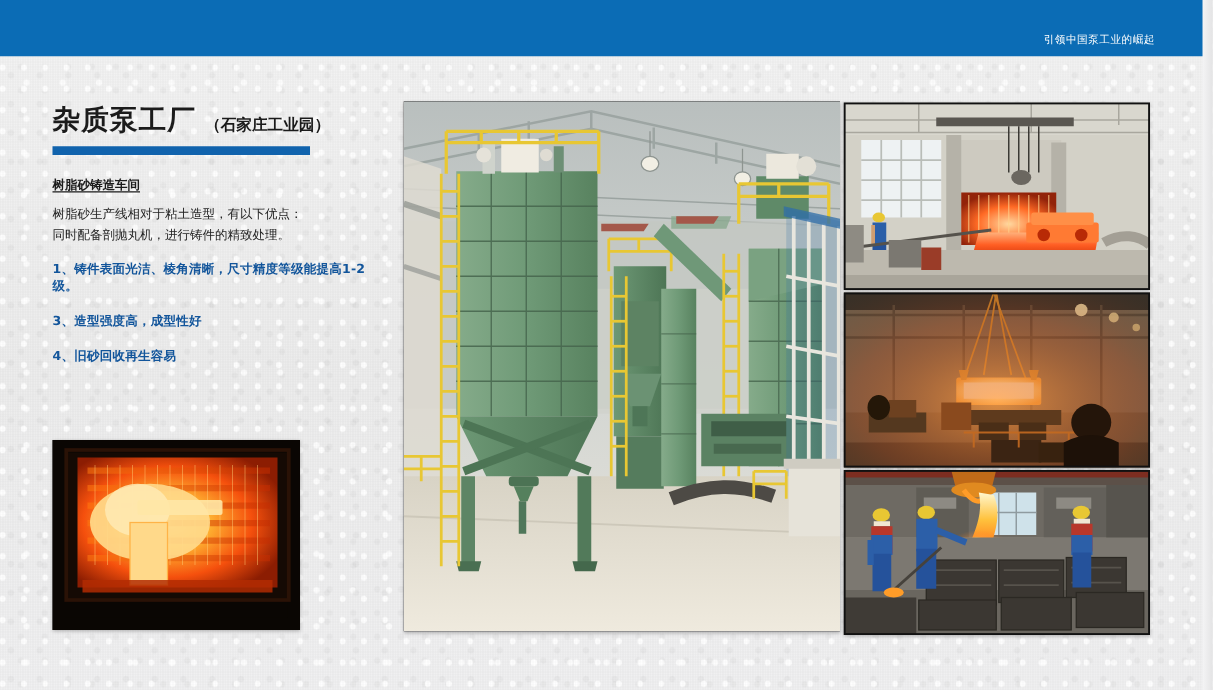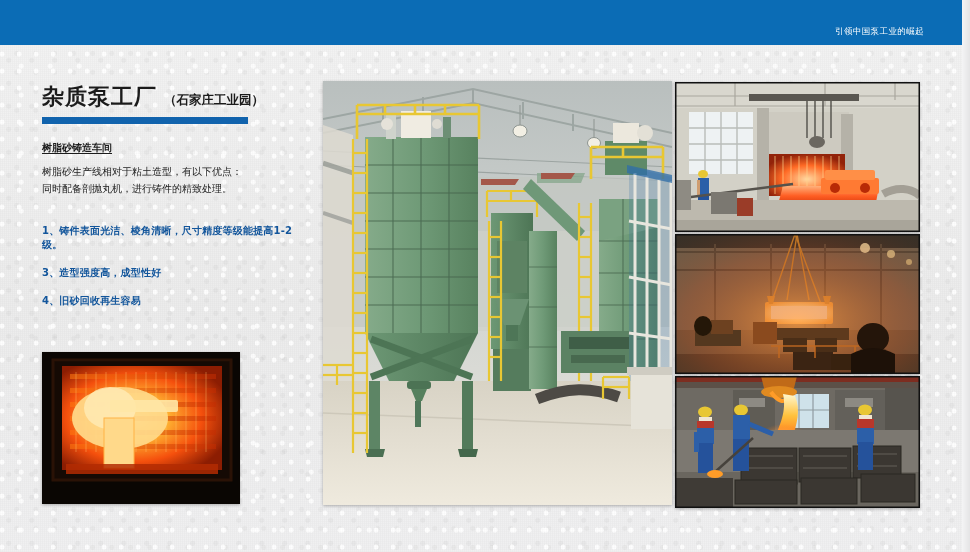--- a/index.html
+++ b/index.html
@@ -66,21 +66,21 @@
 
   #section-heading {
     margin-top:17px; font-size:10px; font-weight:bold; color:#1c1c1c;
     text-decoration:underline; text-underline-offset:2px;
   }
   .body-p {
     margin-top:2px; font-size:10px; color:#232323; line-height:1.52;
     text-align:justify;
   }
   .body-p.spaced { margin-top:9px; }
-  #adv-list { margin-top:28px; list-style:none; }
+  #adv-list { margin-top:13px; list-style:none; }
   #adv-list li {
     font-size:10px; font-weight:bold; color:#12559b; line-height:1.4;
     margin-bottom:14px; letter-spacing:.2px;
   }
 
   
   .photo {
     position:absolute; overflow:hidden; background:#222;
     box-shadow:0 1px 3px rgba(0,0,0,.28);
   }

